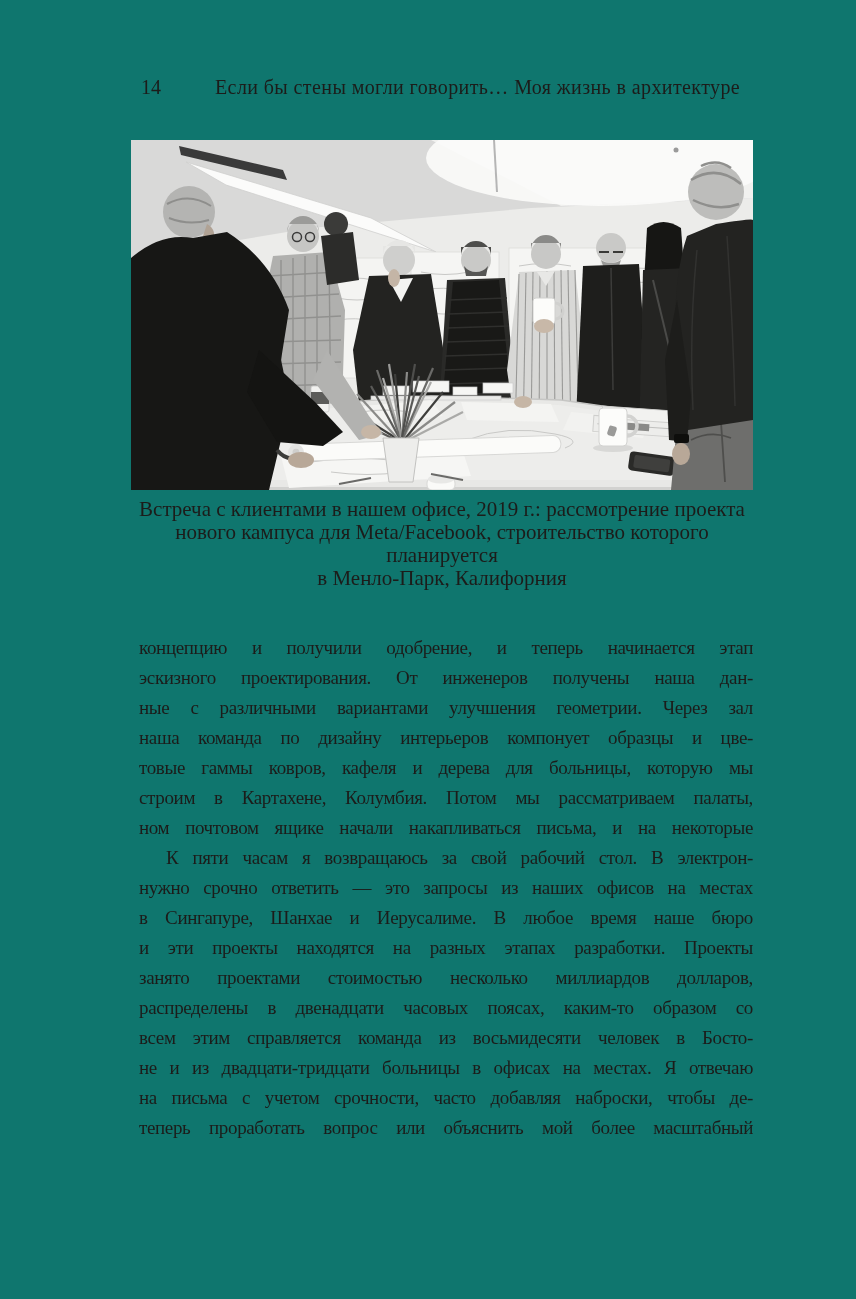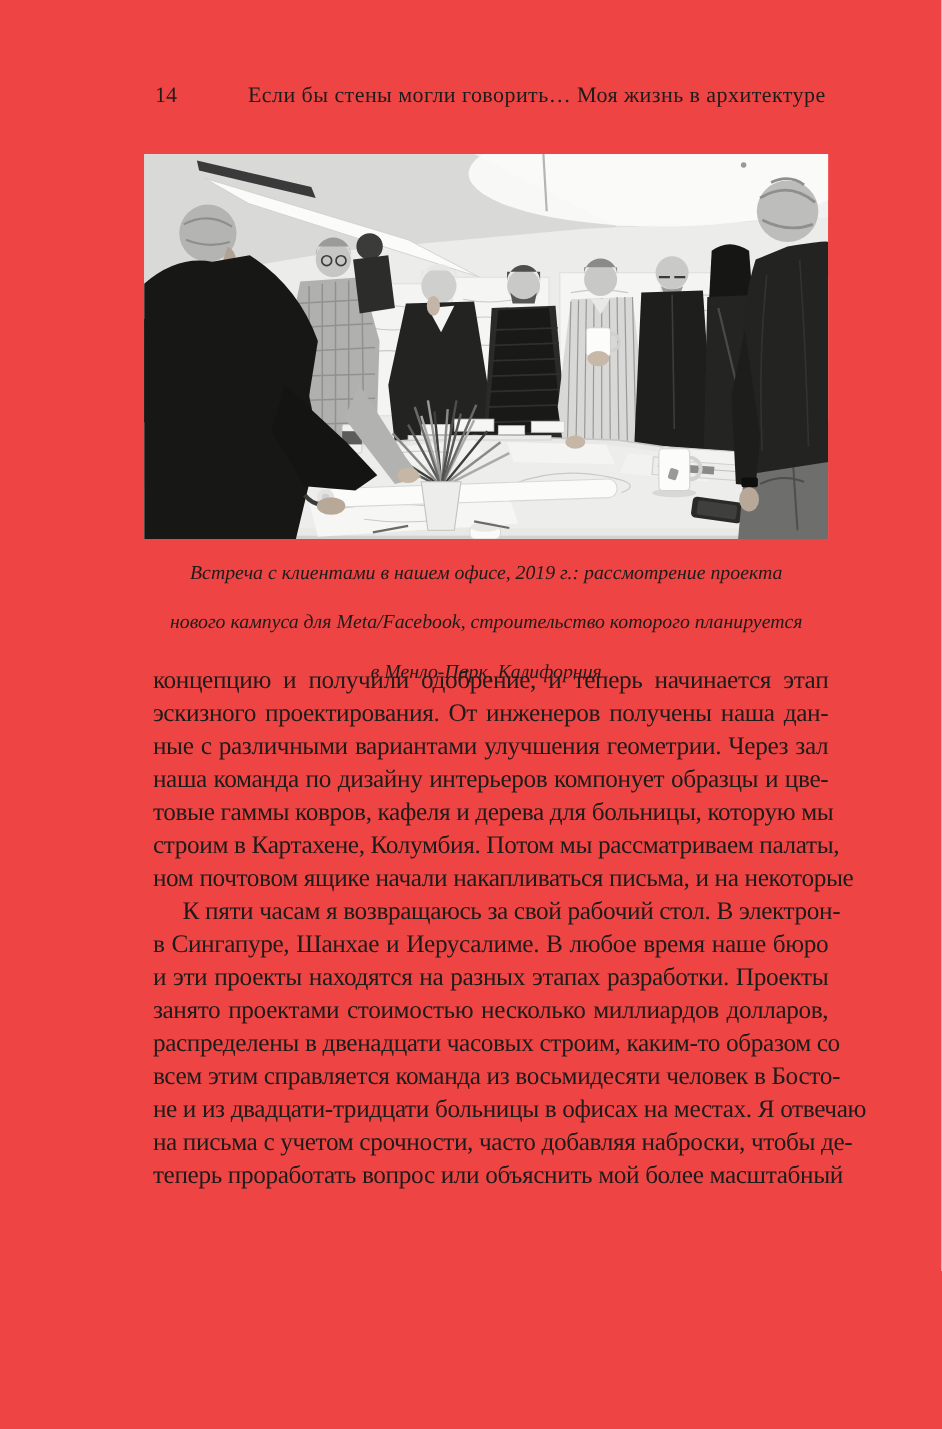--- a/index.html
+++ b/index.html
@@ -1,32 +1,32 @@
 <!DOCTYPE html>
 <html><head>
 <meta charset="utf-8">
 <style>
   html,body{margin:0;padding:0;background:#ffffff;}
   body{width:856px;height:1299px;position:relative;font-family:"Liberation Serif",serif;color:#1c1c1a;}
-  .page{position:absolute;inset:0;background:#ef4444;overflow:hidden;}
+  .page{position:absolute;inset:0;background:#0f766e;overflow:hidden;}
 
   
   .running-header{position:absolute;top:74px;left:131px;right:103px;height:26px;font-size:20px;line-height:26px;}
   .page-number{position:absolute;left:10px;top:0;}
-  .running-title{position:absolute;left:84px;right:-8px;top:0;text-align:center;letter-spacing:0.4px;white-space:nowrap;}
+  .running-title{position:absolute;left:84px;right:-8px;top:0;text-align:left;letter-spacing:0.4px;white-space:nowrap;}
 
   
   .photo-frame{position:absolute;top:140px;left:131px;width:622px;height:350px;margin:0;overflow:hidden;}
   .photo-frame svg{display:block;}
 
   
-  .photo-caption{position:absolute;top:498px;left:131px;width:622px;text-align:center;font-style:italic;font-size:18px;line-height:45px;}
+  .photo-caption{position:absolute;top:498px;left:131px;width:622px;text-align:center;font-size:21px;line-height:23px;}
 
   
-  .body-text{position:absolute;top:603px;left:139px;width:614px;font-size:23px;line-height:30px;letter-spacing:-0.35px;}
+  .body-text{position:absolute;top:633px;left:139px;width:614px;font-size:19px;line-height:30px;letter-spacing:-0.35px;}
   .line{height:30px;text-align:justify;text-align-last:justify;white-space:nowrap;}
   .line.end{text-align-last:left;}
   .para2 .line.first{padding-left:27px;}
 </style>
 </head>
 <body>
 
 <div class="page">
 
   <header class="running-header">
@@ -286,24 +286,25 @@
       <div class="line">концепцию и получили одобрение, и теперь начинается этап</div>
       <div class="line">эскизного проектирования. От инженеров получены наша дан-</div>
       <div class="line">ные с различными вариантами улучшения геометрии. Через зал</div>
       <div class="line">наша команда по дизайну интерьеров компонует образцы и цве-</div>
       <div class="line">товые гаммы ковров, кафеля и дерева для больницы, которую мы</div>
       <div class="line">строим в Картахене, Колумбия. Потом мы рассматриваем палаты,</div>
     </div>
     <div class="para para2">
       <div class="line">ном почтовом ящике начали накапливаться письма, и на некоторые</div>
       <div class="line first">К пяти часам я возвращаюсь за свой рабочий стол. В электрон-</div>
+      <div class="line">нужно срочно ответить — это запросы из наших офисов на местах</div>
       <div class="line">в Сингапуре, Шанхае и Иерусалиме. В любое время наше бюро</div>
       <div class="line">и эти проекты находятся на разных этапах разработки. Проекты</div>
       <div class="line">занято проектами стоимостью несколько миллиардов долларов,</div>
-      <div class="line">распределены в двенадцати часовых строим, каким-то образом со</div>
+      <div class="line">распределены в двенадцати часовых поясах, каким-то образом со</div>
       <div class="line">всем этим справляется команда из восьмидесяти человек в Босто-</div>
       <div class="line">не и из двадцати-тридцати больницы в офисах на местах. Я отвечаю</div>
       <div class="line">на письма с учетом срочности, часто добавляя наброски, чтобы де-</div>
       <div class="line">теперь проработать вопрос или объяснить мой более масштабный</div>
     </div>
   </main>
 
 </div>
 
 </body></html>

